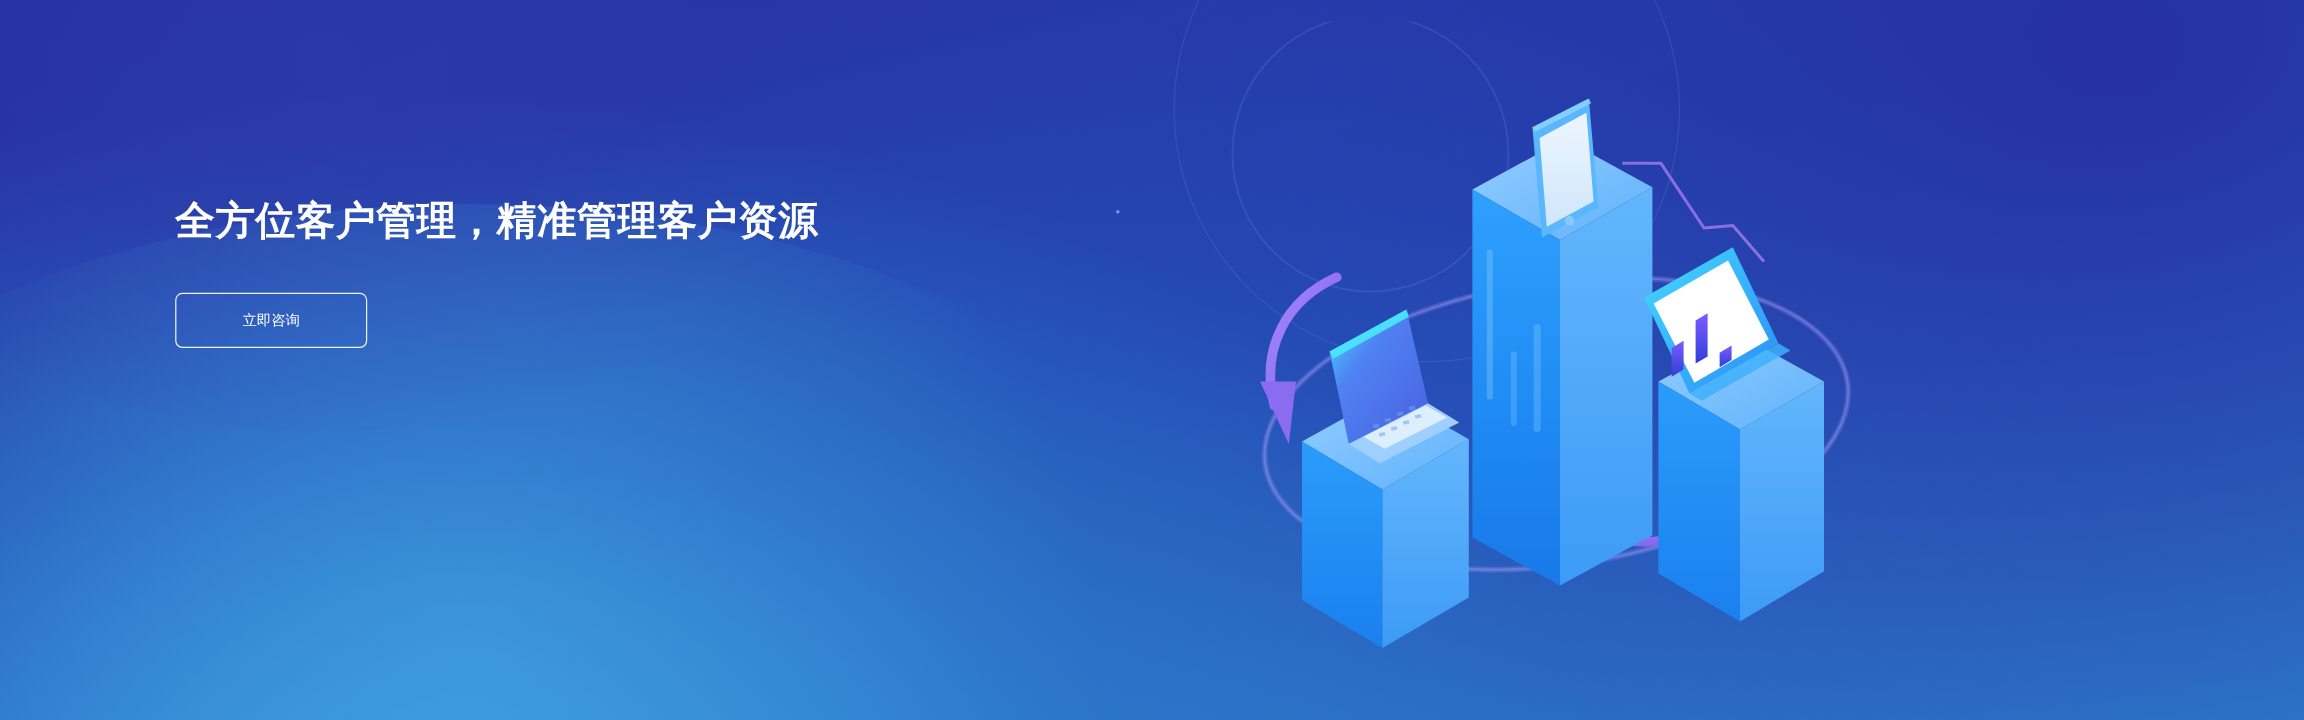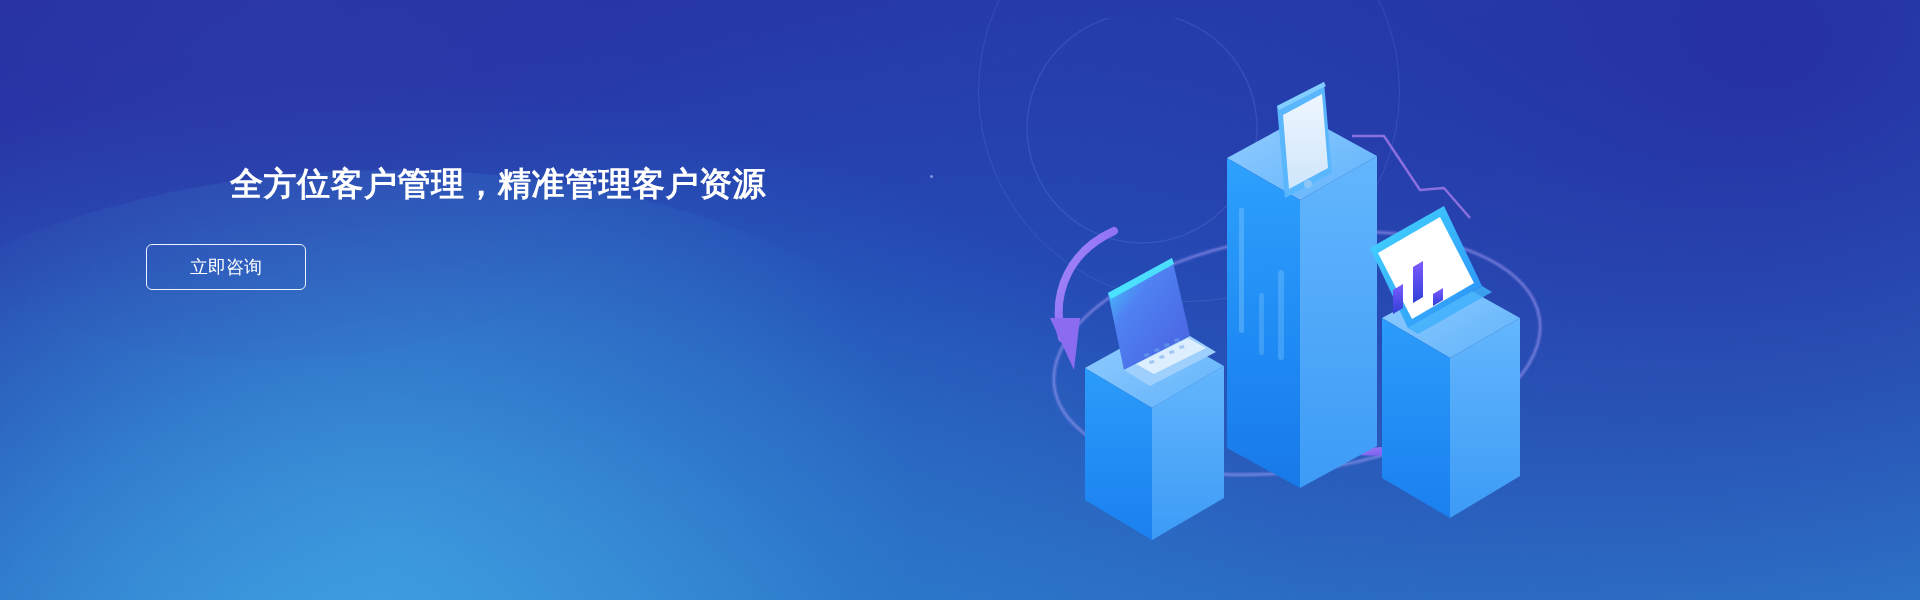--- a/index.html
+++ b/index.html
@@ -64,21 +64,20 @@
     width: 620px;
   }
   .headline {
     margin: 0;
     font-size: 33px;
     line-height: 1.25;
     font-weight: bold;
     color: #ffffff;
     letter-spacing: 0.5px;
     white-space: nowrap;
-    text-align: right;
   }
   .subtext {
     margin: 20px 0 0 0;
     font-size: 17px;
     line-height: 1.55;
     color: #eaf2ff;
     width: 588px;
     font-weight: normal;
   }
   .cta-wrap {
@@ -86,21 +85,21 @@
   }
   .cta-button {
     display: inline-block;
     box-sizing: border-box;
     padding: 0 26px;
     height: 46px;
     line-height: 44px;
     border: 1px solid rgba(255,255,255,0.92);
     border-radius: 6px;
     color: #ffffff;
-    font-size: 18px;
+    font-size: 12px;
     background: transparent;
     cursor: pointer;
     font-family: inherit;
     text-align: center;
     min-width: 160px;
   }
 
   
   .illustration {
     position: absolute;

